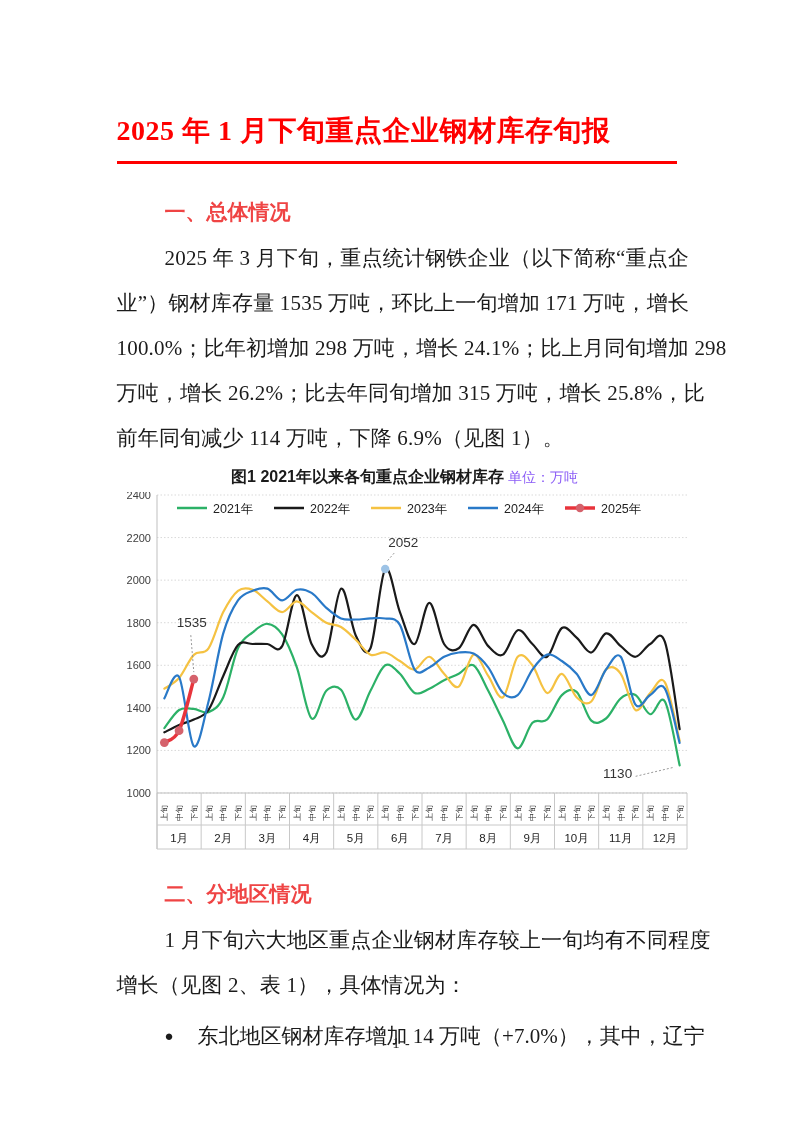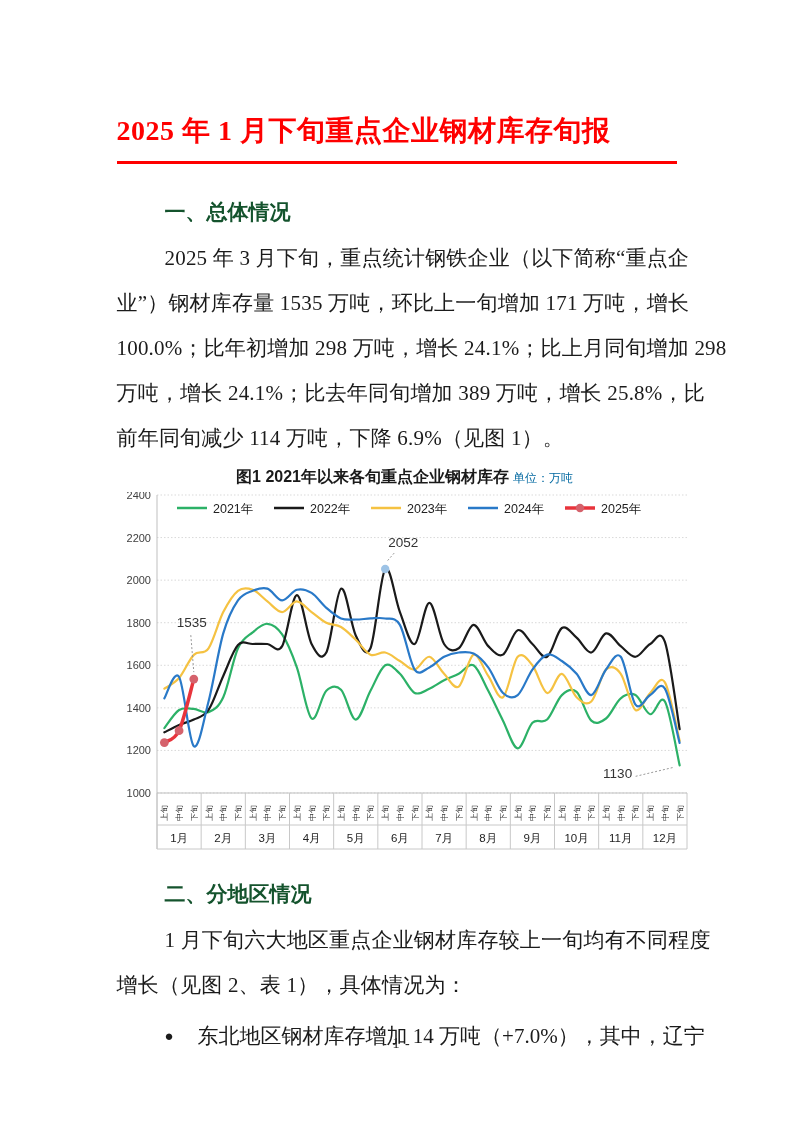--- a/index.html
+++ b/index.html
@@ -3,50 +3,50 @@
 <meta charset="utf-8">
 <style>
   html,body{margin:0;padding:0;background:#ffffff;}
   body{width:793px;height:1122px;position:relative;overflow:hidden;
        font-family:"Liberation Serif",serif;color:#1b1b1b;}
   .doc{width:560px;margin:0 auto;padding-top:112px;}
   .title{font-size:28px;font-weight:bold;color:#fe0000;text-align:left;
          font-family:"Liberation Serif",serif;letter-spacing:0.5px;white-space:nowrap;}
   .rule{border-bottom:3px solid #fe0000;margin-top:11px;}
   .heading{font-family:"Liberation Sans",sans-serif;font-size:21px;font-weight:bold;
-           color:#14532d;margin-top:34px;text-indent:48px;}
+           color:#ef4444;margin-top:34px;text-indent:48px;}
   .para{font-size:21px;line-height:45px;margin-top:10px;}
   .para .line{white-space:nowrap;letter-spacing:0.2px;}
   .para .indent{text-indent:48px;}
   .chart{width:572px;margin-left:2px;margin-top:6px;}
   .chart-title-row{display:flex;justify-content:center;align-items:baseline;gap:4px;
                    font-family:"Liberation Sans",sans-serif;margin-bottom:4px;}
   .chart-title{font-size:16px;font-weight:bold;color:#1a1a1a;}
-  .chart-unit{font-size:12px;color:#0369a1;}
+  .chart-unit{font-size:14px;color:#8b5cf6;}
   .bullet-line{display:flex;align-items:flex-start;font-size:21px;line-height:45px;
                padding-left:48px;margin-top:6px;white-space:nowrap;}
   .bullet{font-size:15px;margin-right:24px;line-height:45px;}
   .footer{position:absolute;top:1036px;left:0;width:100%;text-align:center;
           font-size:14px;color:#222;letter-spacing:1px;}
   svg text{font-family:"Liberation Sans",sans-serif;}
 </style>
 </head>
 <body>
 
 <div class="doc">
 
   <div class="title">2025 年 1 月下旬重点企业钢材库存旬报</div>
   <div class="rule"></div>
 
   <div class="heading">一、总体情况</div>
   <div class="para">
     <div class="line indent">2025 年 3 月下旬，重点统计钢铁企业（以下简称“重点企</div>
     <div class="line">业”）钢材库存量 1535 万吨，环比上一旬增加 171 万吨，增长</div>
     <div class="line">100.0%；比年初增加 298 万吨，增长 24.1%；比上月同旬增加 298</div>
-    <div class="line">万吨，增长 24.1%；比去年同旬增加 389 万吨，增长 25.8%，比</div>
+    <div class="line">万吨，增长 26.2%；比去年同旬增加 315 万吨，增长 25.8%，比</div>
     <div class="line">前年同旬减少 114 万吨，下降 6.9%（见图 1）。</div>
   </div>
 
   <div class="chart">
     <div class="chart-title-row">
       <span class="chart-title">图1  2021年以来各旬重点企业钢材库存</span>
       <span class="chart-unit">单位：万吨</span>
     </div>
     <svg id="chart-svg" width="572" height="364">
         <line x1="38" y1="301" x2="568" y2="301" stroke="#d9d9d9" stroke-width="1" stroke-dasharray="1.5 2"></line>

